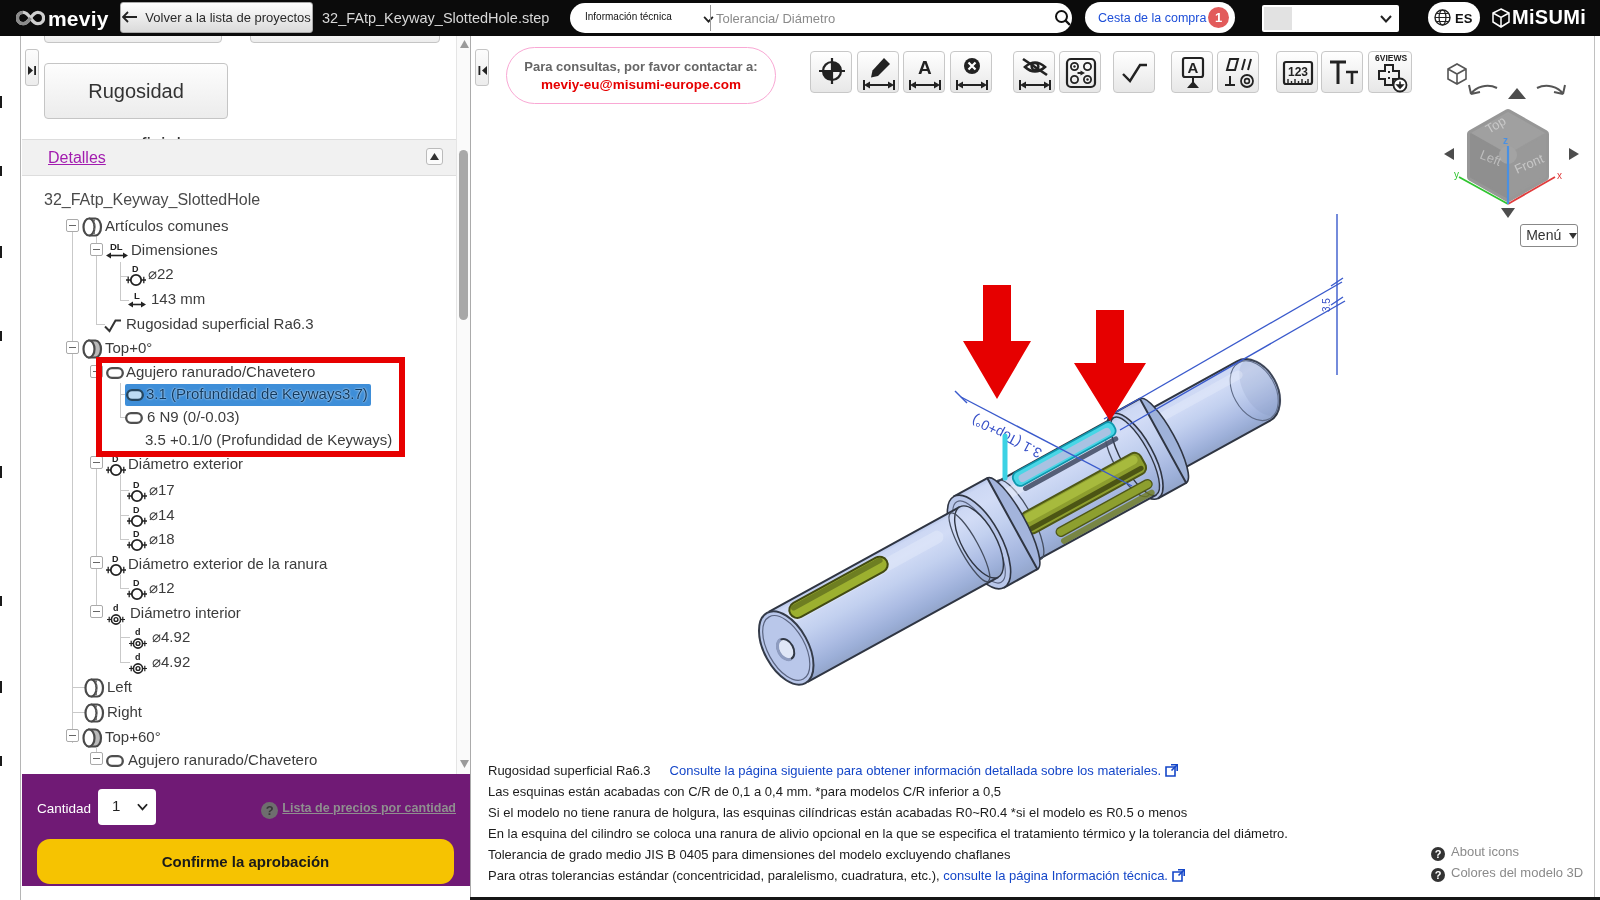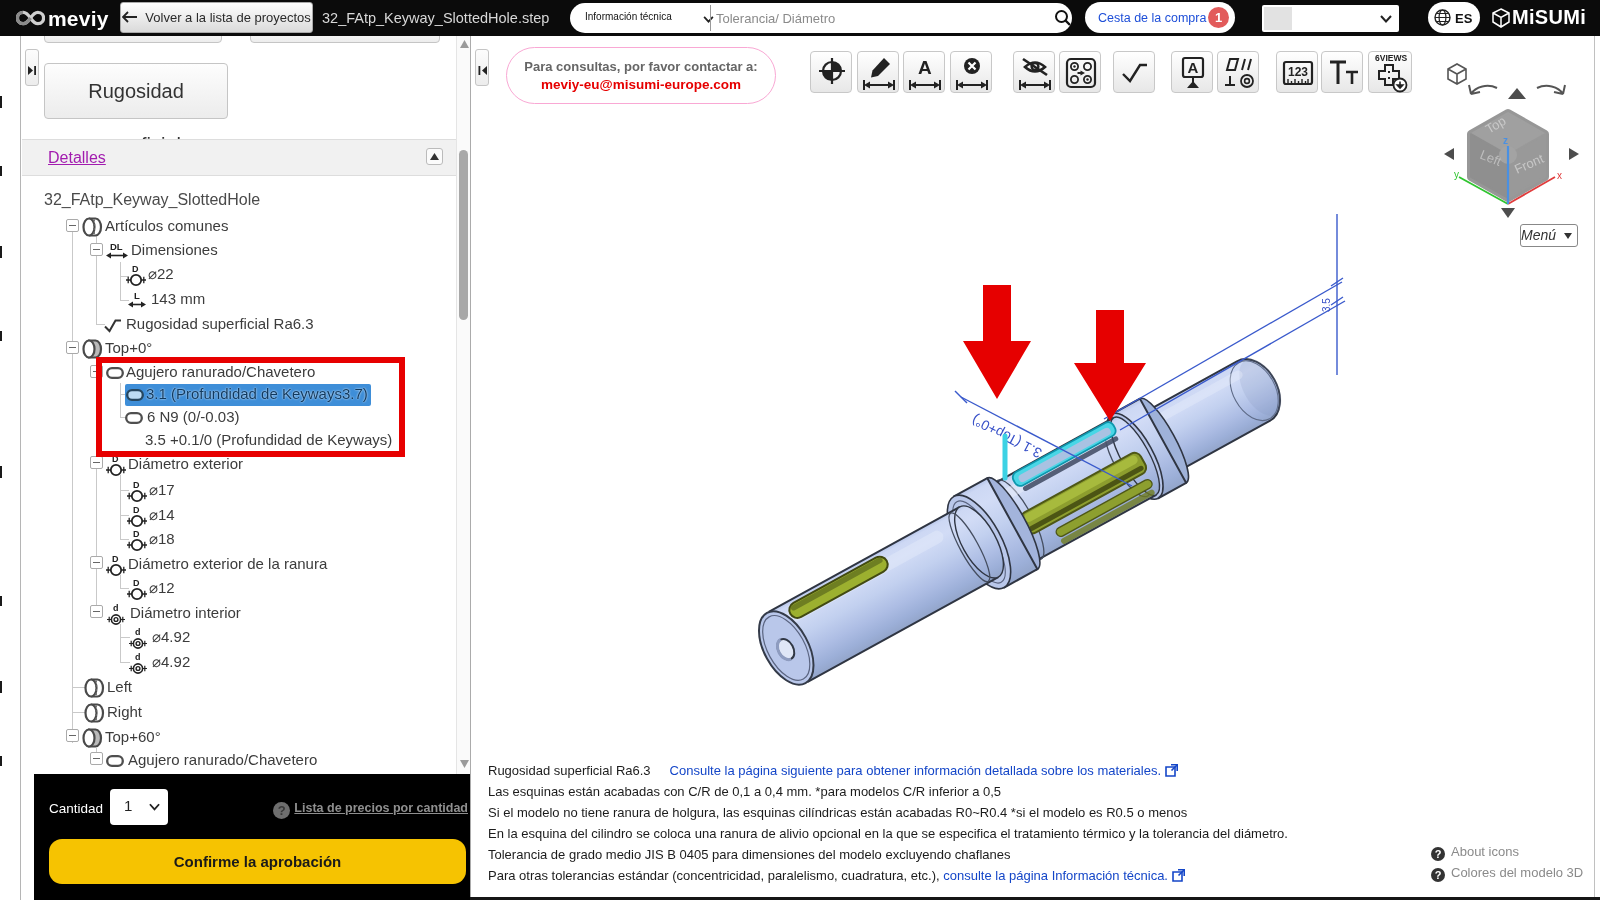--- a/index.html
+++ b/index.html
@@ -43,21 +43,21 @@
 
 .trow { position:absolute; white-space:nowrap; font-size:15px; color:#3c3c3c; }
 .trow svg { vertical-align:middle; }
 .tline { position:absolute; background:#c9c9c9; }
 .exp { position:absolute; width:13px; height:13px; background:#fff; border:1px solid #aaa; border-radius:2px; }
 .exp:after { content:""; position:absolute; left:2px; top:5px; width:7px; height:1px; background:#666; }
 #selhl { position:absolute; left:103px; top:348px; width:246px; height:22px; background:#3e8ed8; border-radius:2px; }
 #redbox { position:absolute; left:74px; top:321px; width:309px; height:100px; border:6px solid #e70000; z-index:30; }
 
 
-#bpanel { position:absolute; left:12px; top:738px; width:448px; height:126px; background:#000000; }
+#bpanel { position:absolute; left:0; top:738px; width:448px; height:112px; background:#701a75; }
 #bpanel .cant { position:absolute; left:15px; top:27px; color:#fff; font-size:13.5px; }
 #bpanel .qty { position:absolute; left:76px; top:15px; width:58px; height:36px; background:#fff; border-radius:4px; font-size:15px; color:#222; padding:8px 0 0 14px; }
 #bpanel .qty svg { position:absolute; right:8px; top:14px; }
 #bpanel .lista { position:absolute; right:14px; top:27px; color:#8f8f8f; font-size:12.5px; font-weight:bold; text-decoration:underline; }
 #bpanel .q { display:inline-block; width:17px; height:17px; border-radius:50%; background:#6e6e6e; color:#393939; font-size:13px; font-weight:bold; text-align:center; line-height:17px; vertical-align:-3px; margin-right:4px; }
 #btn-conf { position:absolute; left:15px; top:65px; width:417px; height:45px; background:#f6c301; border-radius:13px; color:#1a1a1a; font-size:15px; font-weight:bold; text-align:center; line-height:45px; }
 
 
 #lscroll { position:absolute; left:434px; top:0; width:14px; height:738px; background:#fafafa; border-left:1px solid #e5e5e5; }
 #lscroll .thumb { position:absolute; left:2px; top:114px; width:9px; height:170px; background:#a8a8a8; border-radius:5px; }
@@ -71,21 +71,21 @@
 #contact .l1 { margin-top:11px; font-size:13px; font-weight:bold; color:#666; }
 #contact .l2 { margin-top:3px; font-size:13.5px; font-weight:bold; color:#e60000; }
 .tb { position:absolute; top:15px; width:42px; height:42px; background:linear-gradient(#ffffff,#e7e7e7); border:1px solid #c8c8c8; border-radius:4px; }
 .tb svg { position:absolute; left:0; top:0; }
 
 
 #notes { position:absolute; left:17px; top:724px; font-size:13px; color:#1c1c1c; line-height:21px; }
 #notes .lnk { color:#1446c8; }
 #abouts { position:absolute; left:960px; top:805px; font-size:13px; color:#8a8a8a; line-height:21px; }
 #abouts .q { display:inline-block; width:14px; height:14px; border-radius:50%; background:#333; color:#fff; font-size:11px; font-weight:bold; text-align:center; line-height:14px; vertical-align:-2px; margin-right:6px; }
-#menu-btn { position:absolute; left:1049px; top:188px; width:58px; height:23px; background:#fff; border:1px solid #888; border-radius:3px; font-size:14px; color:#333; text-align:left; line-height:21px;font-style:italic; }
+#menu-btn { position:absolute; left:1049px; top:188px; width:58px; height:23px; background:#fff; border:1px solid #888; border-radius:3px; font-size:14px; color:#333; text-align:right; line-height:21px; }
 </style>
 </head>
 <body>
 <div id="page">
 
 <div id="header">
   <svg class="abs" style="left:16px;top:9px" width="29" height="18" viewBox="0 0 34 22">
     <path d="M8,4 C3,4 1,8 1,11 C1,14 3,18 8,18 C12,18 15,14 17,11 C19,8 22,4 26,4 C31,4 33,8 33,11 C33,14 31,18 26,18 C22,18 19,14 17,11 C15,8 12,4 8,4 Z" fill="none" stroke="#cfcfcf" stroke-width="4"></path>
     <path d="M8,4 C3,4 1,8 1,11 C1,14 3,18 8,18 C12,18 15,14 17,11" fill="none" stroke="#8a8a8a" stroke-width="4"></path>
   </svg>

